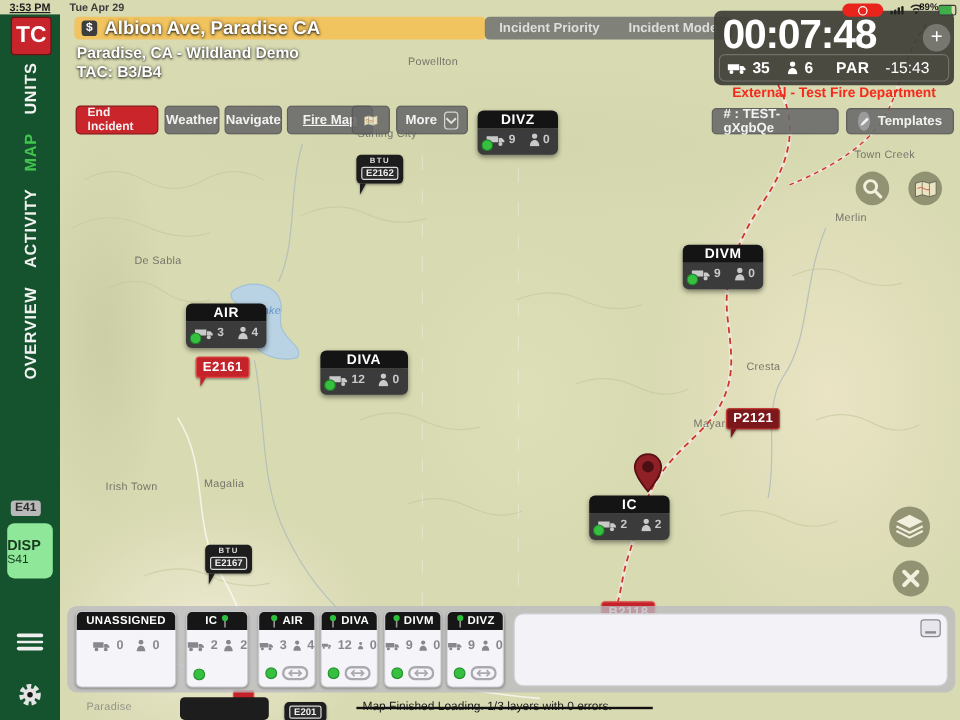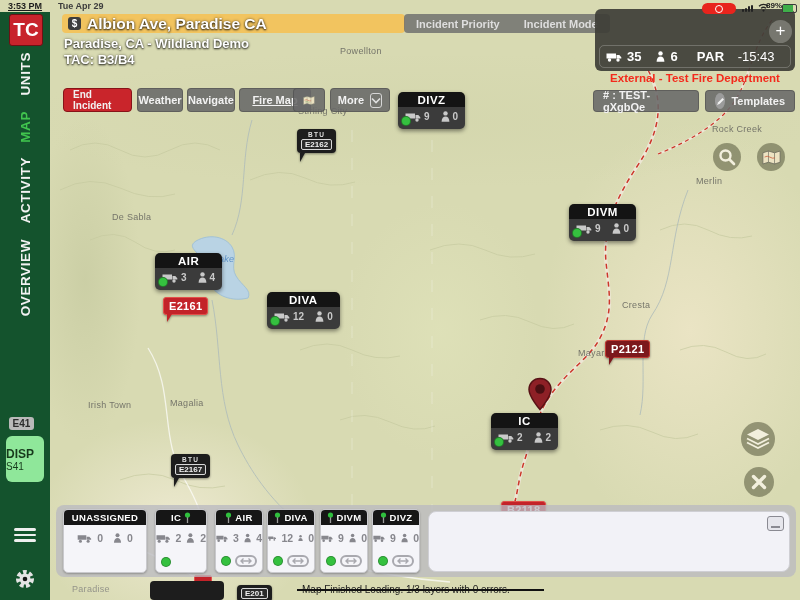--- a/index.html
+++ b/index.html
@@ -176,21 +176,21 @@
         <path d="M352 130 V575"></path>
           <path d="M432 140 V520"></path>
       </g>
       <path d="M648 70 C664 100 662 130 636 168 C615 200 603 228 606 262 C609 292 614 312 600 338 C590 358 566 372 550 396 C536 416 532 438 524 462 C517 484 518 496 512 510" fill="none" stroke="#eee8d8" stroke-width="3.2" opacity=".9"></path>
       <path d="M648 70 C664 100 662 130 636 168 C615 200 603 228 606 262 C609 292 614 312 600 338 C590 358 566 372 550 396 C536 416 532 438 524 462 C517 484 518 496 512 510" fill="none" stroke="#cc372a" stroke-width="1.5" stroke-dasharray="5 4"></path>
       <path d="M772 20 C748 52 752 86 724 114 C706 132 678 146 658 154" fill="none" stroke="#eee8d8" stroke-width="2.4" opacity=".9"></path>
       <path d="M772 20 C748 52 752 86 724 114 C706 132 678 146 658 154" fill="none" stroke="#cc372a" stroke-width="1.2" stroke-dasharray="4 3.5"></path>
     </svg>
     <span class="mlabel" style="left:340px;top:46px;">Powellton</span>
     <span class="mlabel" style="left:298px;top:106px;">Stirling City</span>
-    <span class="mlabel" style="left:712px;top:124px;">Rock Creek</span>
+    <span class="mlabel" style="left:712px;top:124px;">Town Creek</span>
     <span class="mlabel" style="left:696px;top:176px;">Merlin</span>
     <span class="mlabel" style="left:112px;top:212px;">De Sabla</span>
     <span class="mlabel water" style="left:206px;top:254px;">s Lake</span>
     <span class="mlabel" style="left:88px;top:400px;">Irish Town</span>
     <span class="mlabel" style="left:170px;top:398px;">Magalia</span>
     <span class="mlabel" style="left:622px;top:300px;">Cresta</span>
     <span class="mlabel" style="left:578px;top:348px;">Mayaro</span>
     <span class="mlabel faded" style="left:72px;top:584px;">Paradise</span>
   </div>
 
@@ -345,20 +345,21 @@
   <div class="htac">
     <span>TAC:</span>
     <span>B3/B4</span>
   </div>
   <div class="ipill">
     <span>Incident Priority</span>
     <span>Incident Mode</span>
   </div>
 
   <div class="timer">
+    <div class="tdigits">00:07:48</div>
     <div class="tplus">+</div>
     <div class="trow">
       <svg width="16" height="11" viewBox="0 0 16 11" fill="#fff">
           <path d="M0.5 2.5 h9.5 v5 h-9.5 z M10.5 4 h2.8 l2 2.2 v1.3 h-4.8 z"></path>
           <circle cx="3.5" cy="9" r="1.7"></circle>
           <circle cx="12" cy="9" r="1.7"></circle>
         </svg>
       <span class="n">35</span>
       <svg style="margin-left:10px" width="9" height="11" viewBox="0 0 9 11" fill="#fff">
           <circle cx="4.5" cy="2.4" r="2.2"></circle>

